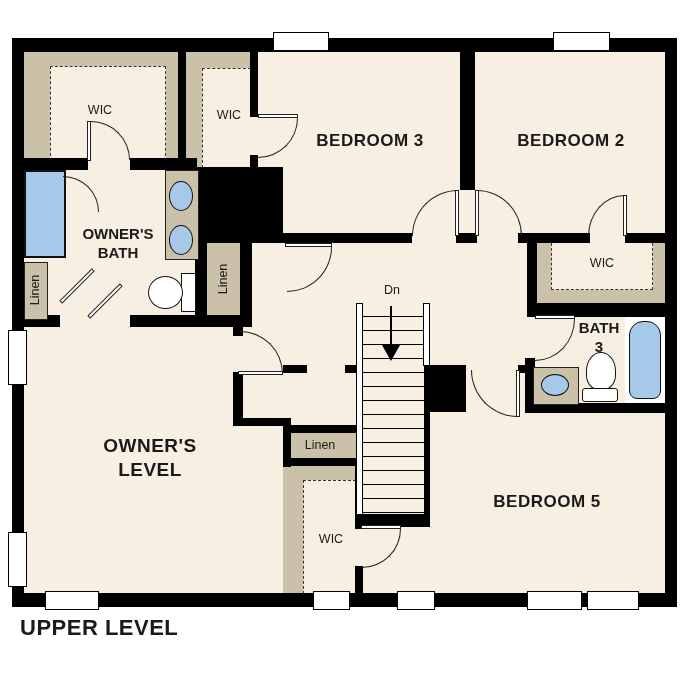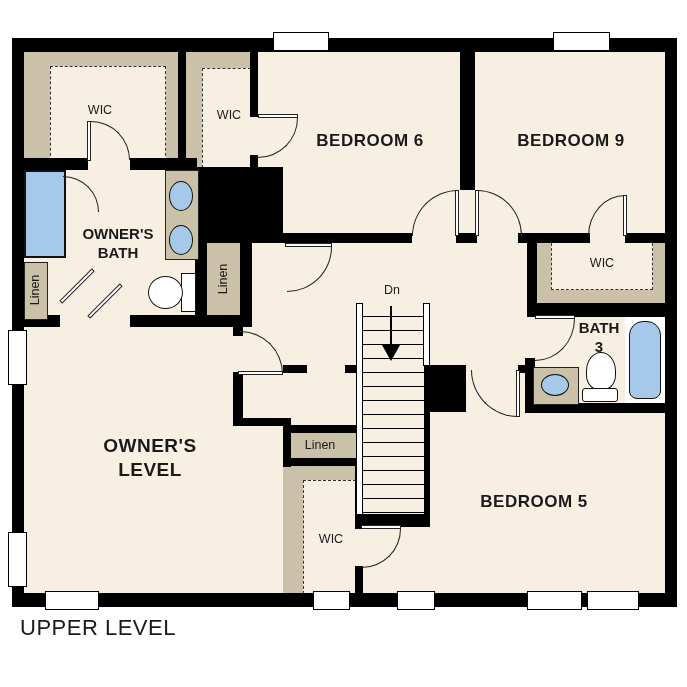--- a/index.html
+++ b/index.html
@@ -23,21 +23,21 @@
   .leaf{background:#fff;border:1px solid #222;z-index:7;box-sizing:border-box;}
   .lbl{z-index:9;text-align:center;white-space:nowrap;}
   .room-lbl{font-weight:bold;font-size:17px;letter-spacing:.5px;}
   .big-lbl{font-weight:bold;font-size:19px;line-height:24px;letter-spacing:.5px;}
   .med-lbl{font-weight:bold;font-size:15px;line-height:19px;}
   .sm-lbl{font-size:12.5px;}
   .vert{transform:rotate(-90deg);transform-origin:center;}
   .treads{background-image:repeating-linear-gradient(to bottom,#f7efe2 0px,#f7efe2 13px,#000 13px,#000 14px);z-index:5;}
   .rail{background:#fff;border:1.5px solid #000;box-sizing:border-box;z-index:6;}
   .tri{width:0;height:0;border-left:9px solid transparent;border-right:9px solid transparent;border-top:16px solid #000;z-index:8;}
-  #title{position:absolute;left:20px;top:615px;font-weight:normal;font-size:22px;letter-spacing:.5px;z-index:9;}
+  #title{position:absolute;left:20px;top:615px;font-weight:bold;font-size:22px;letter-spacing:.5px;z-index:9;}
 </style>
 </head>
 <body>
 
 <div id="plan">
 
   <div class="abs floor" style="left:12px;top:38px;width:665px;height:569px;"></div>
 
   <div class="abs tan" style="left:22px;top:52px;width:156px;height:108px;"></div>
   <div class="abs inner dash-tlr" style="left:50px;top:66px;width:114px;height:94px;"></div>
@@ -154,23 +154,23 @@
 
   <div class="abs arc" style="left:240px;top:331px;width:43px;height:43px;border-top:1.5px solid #222;border-right:1.5px solid #222;border-top-right-radius:100% 100%;"></div>
   <div class="abs leaf" style="left:238px;top:371px;width:45px;height:4px;"></div>
 
   <div class="abs arc" style="left:287px;top:247px;width:45px;height:45px;border-bottom:1.5px solid #222;border-right:1.5px solid #222;border-bottom-right-radius:100% 100%;"></div>
   <div class="abs leaf" style="left:285px;top:243px;width:47px;height:4px;"></div>
 
   <div class="abs leaf" style="left:54px;top:284px;width:46px;height:4px;transform:rotate(-45deg);"></div>
   <div class="abs leaf" style="left:82px;top:299px;width:46px;height:4px;transform:rotate(-45deg);"></div>
 
-  <div class="abs lbl room-lbl" style="left:300px;top:131px;width:140px;">BEDROOM 6</div>
-  <div class="abs lbl room-lbl" style="left:501px;top:131px;width:140px;">BEDROOM 9</div>
-  <div class="abs lbl room-lbl" style="left:464px;top:492px;width:140px;">BEDROOM 5</div>
+  <div class="abs lbl room-lbl" style="left:300px;top:131px;width:140px;">BEDROOM 3</div>
+  <div class="abs lbl room-lbl" style="left:501px;top:131px;width:140px;">BEDROOM 2</div>
+  <div class="abs lbl room-lbl" style="left:477px;top:492px;width:140px;">BEDROOM 5</div>
 
   <div class="abs lbl big-lbl" style="left:70px;top:434px;width:160px;">
     <span>OWNER'S</span><br>
     <span>LEVEL</span>
   </div>
 
   <div class="abs lbl med-lbl" style="left:58px;top:224px;width:120px;">
     <span>OWNER'S</span><br>
     <span>BATH</span>
   </div>

